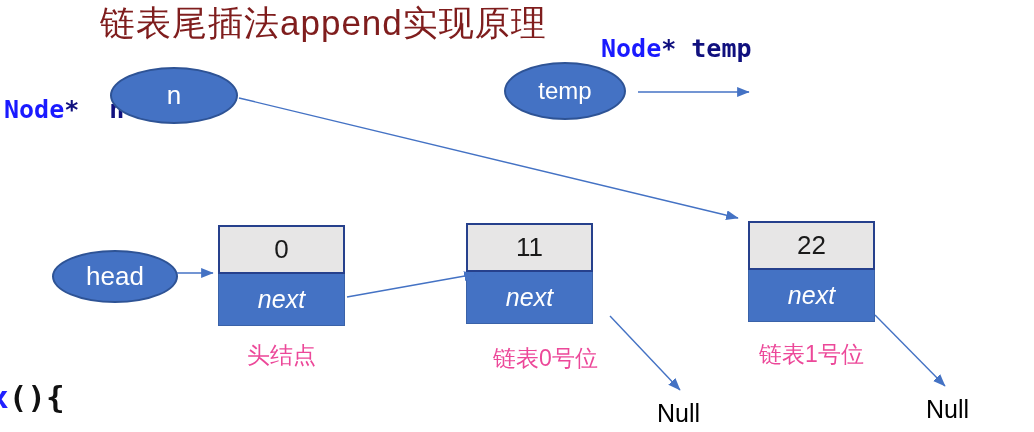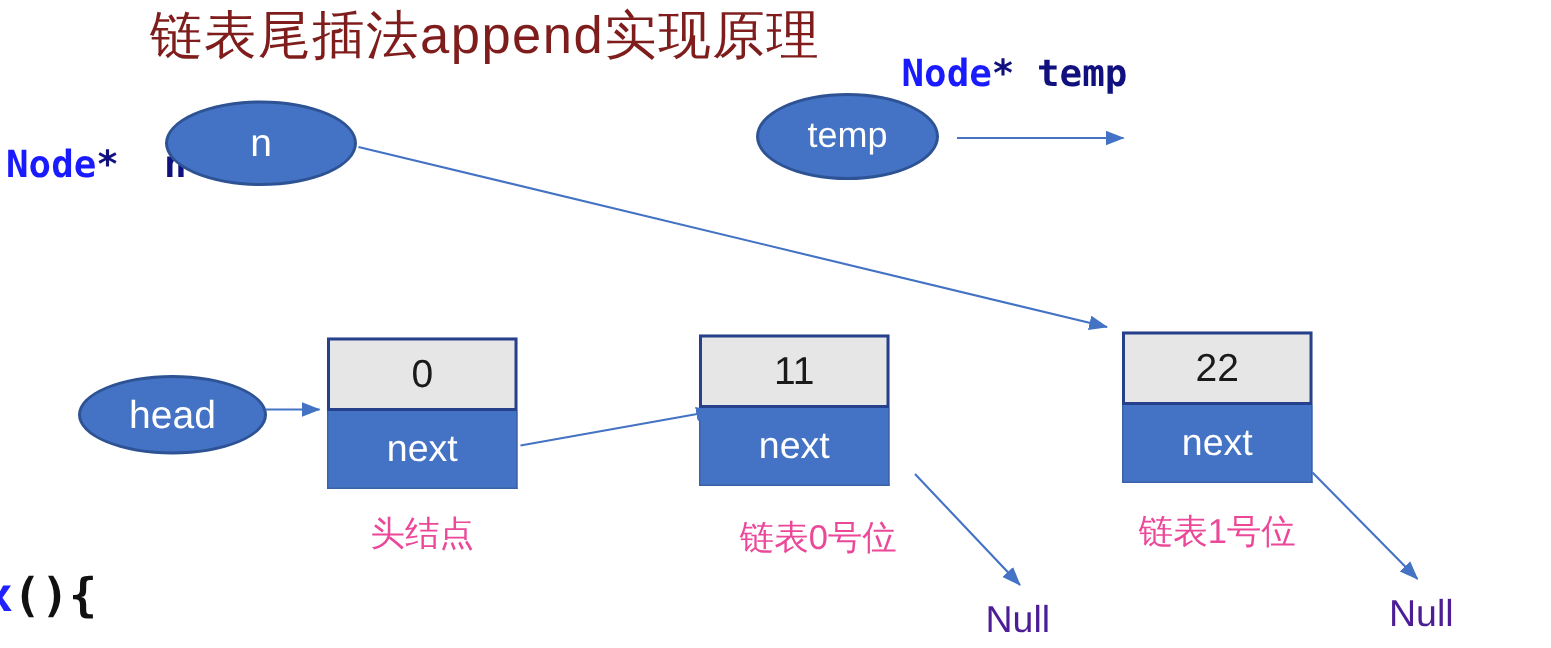--- a/index.html
+++ b/index.html
@@ -19,29 +19,29 @@
   .el-n{left:110px;top:67px;width:128px;height:57px;font-size:26px;}
   .el-temp{left:504px;top:62px;width:122px;height:58px;font-size:24px;}
   .el-head{left:52px;top:250px;width:126px;height:53px;font-size:26px;}
   .nodebox{width:127px;box-sizing:border-box;}
   .cell-val{box-sizing:border-box;width:127px;height:49px;background:#E7E6E6;
             border:2px solid #26408c;display:flex;align-items:center;justify-content:center;
             font-size:26px;color:#1a1a1a;}
   .cell-next{box-sizing:border-box;width:127px;height:52px;background:#4472C4;
              border:1px solid #3a62a8;border-top:none;
              display:flex;align-items:center;justify-content:center;
-             font-size:25px;color:#ffffff;}
+             font-size:25px;color:#ffffff;font-style:italic;}
   .n1{left:218px;top:225px;}
   .n2{left:466px;top:223px;}
   .n3{left:748px;top:221px;}
   .caption{width:127px;text-align:center;font-size:23px;color:#ec4899;white-space:nowrap;}
   .cap1{left:218px;top:340px;}
   .cap2{left:482px;top:343px;}
   .cap3{left:748px;top:339px;}
-  .null-label{font-size:25px;color:#4c1d95;}
+  .null-label{font-size:25px;color:#000000;}
   .null-left{left:657px;top:399px;}
   .null-right{left:926px;top:395px;}
   .code-frag{left:-10px;top:379px;font-family:"DejaVu Sans Mono","Liberation Mono",monospace;
              font-size:31px;font-weight:bold;white-space:pre;}
   .frag-blue{color:#2121ff;}
   .frag-black{color:#111111;}
   svg.arrows{position:absolute;left:0;top:0;pointer-events:none;}
 </style>
 </head>
 <body>

